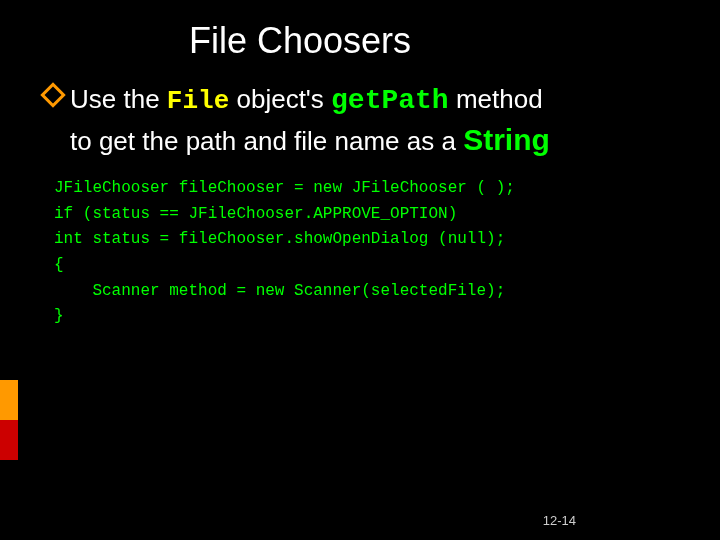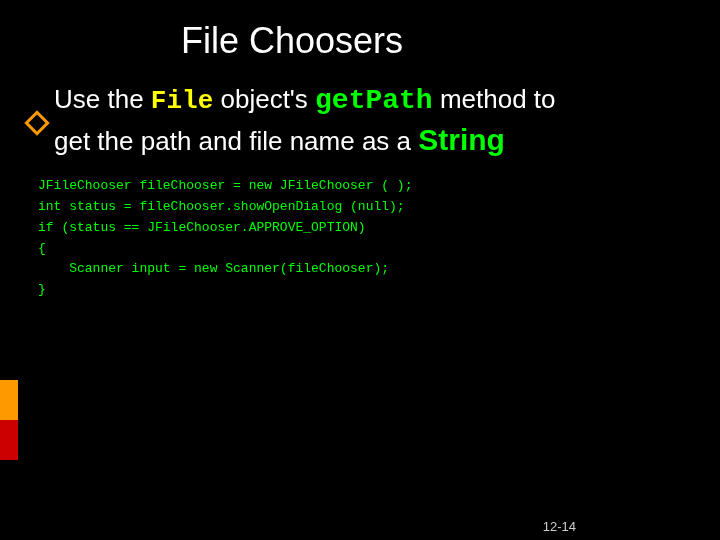--- a/index.html
+++ b/index.html
@@ -11,35 +11,35 @@
       font-family: Arial, sans-serif;
       color: #fff;
       overflow: hidden;
       position: relative;
     }
 
     .slide {
       width: 596px;
       height: 540px;
       position: relative;
-      padding: 20px 40px 20px 28px;
+      padding: 20px 40px 20px 44px;
     }
 
     .title {
       text-align: center;
       font-size: 36px;
       font-weight: normal;
       color: #fff;
       margin-bottom: 20px;
       font-family: Arial, sans-serif;
     }
 
     .bullet-section {
       display: flex;
-      align-items: center;
+      align-items: flex-start;
       margin-bottom: 16px;
     }
 
     .bullet-icon {
       display: flex;
       align-items: center;
       margin-right: 8px;
       margin-top: 4px;
       flex-shrink: 0;
     }
@@ -76,21 +76,21 @@
       font-family: Arial, sans-serif;
       font-weight: bold;
       color: #0f0;
       font-size: 30px;
       font-variant: normal;
     }
 
     .code-block {
       background-color: #000;
       font-family: 'Courier New', monospace;
-      font-size: 13px;
+      font-size: 16px;
       line-height: 1.6;
       margin-left: 0;
       margin-top: 8px;
       padding-left: 10px;
     }
 
     .code-line {
       display: block;
       white-space: pre;
       color: #0f0;
@@ -112,21 +112,21 @@
       flex: 1;
     }
 
     .bar-red {
       background: #c00;
       flex: 1;
     }
 
     .page-number {
       position: absolute;
-      bottom: 6px;
+      bottom: 12px;
       right: 20px;
       font-size: 13px;
       color: #ccc;
     }
   </style>
 </head>
 <body>
 
 <div class="slide">
 
@@ -136,24 +136,24 @@
     <div class="bullet-icon">
       <span class="bullet-icon-shape"></span>
     </div>
     <div class="bullet-text">
       <span>Use the </span><span class="mono">File</span><span> object's </span><span class="highlight-green">getPath</span><span> method to get the path and file name as a </span><span class="string-highlight">String</span>
     </div>
   </div>
 
   <div class="code-block">
     <span class="code-line">JFileChooser fileChooser = new JFileChooser ( );</span>
+    <span class="code-line">if (status == JFileChooser.APPROVE_OPTION)</span>
     <span class="code-line">int status = fileChooser.showOpenDialog (null);</span>
-    <span class="code-line">if (status == JFileChooser.APPROVE_OPTION)</span>
     <span class="code-line">{</span>
-    <span class="code-line">    Scanner input = new Scanner(fileChooser);</span>
+    <span class="code-line">    Scanner method = new Scanner(selectedFile);</span>
     <span class="code-line">}</span>
   </div>
 
   <div class="left-bar">
     <div class="bar-gold"></div>
     <div class="bar-red"></div>
   </div>
 
   <div class="page-number">12-14</div>
 

